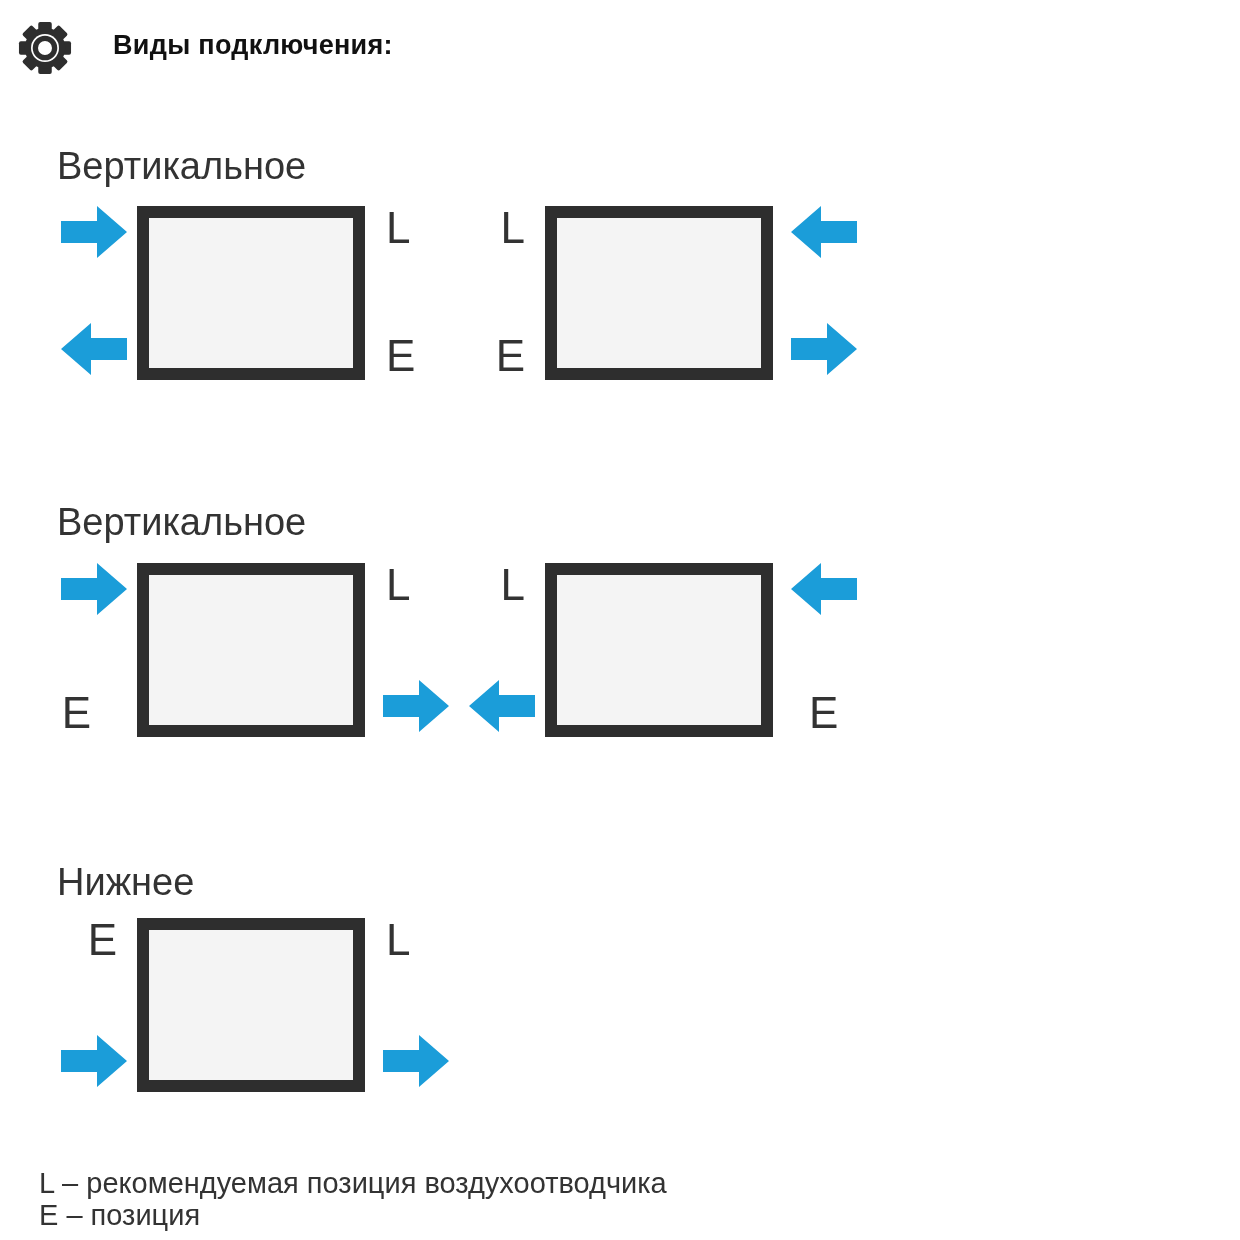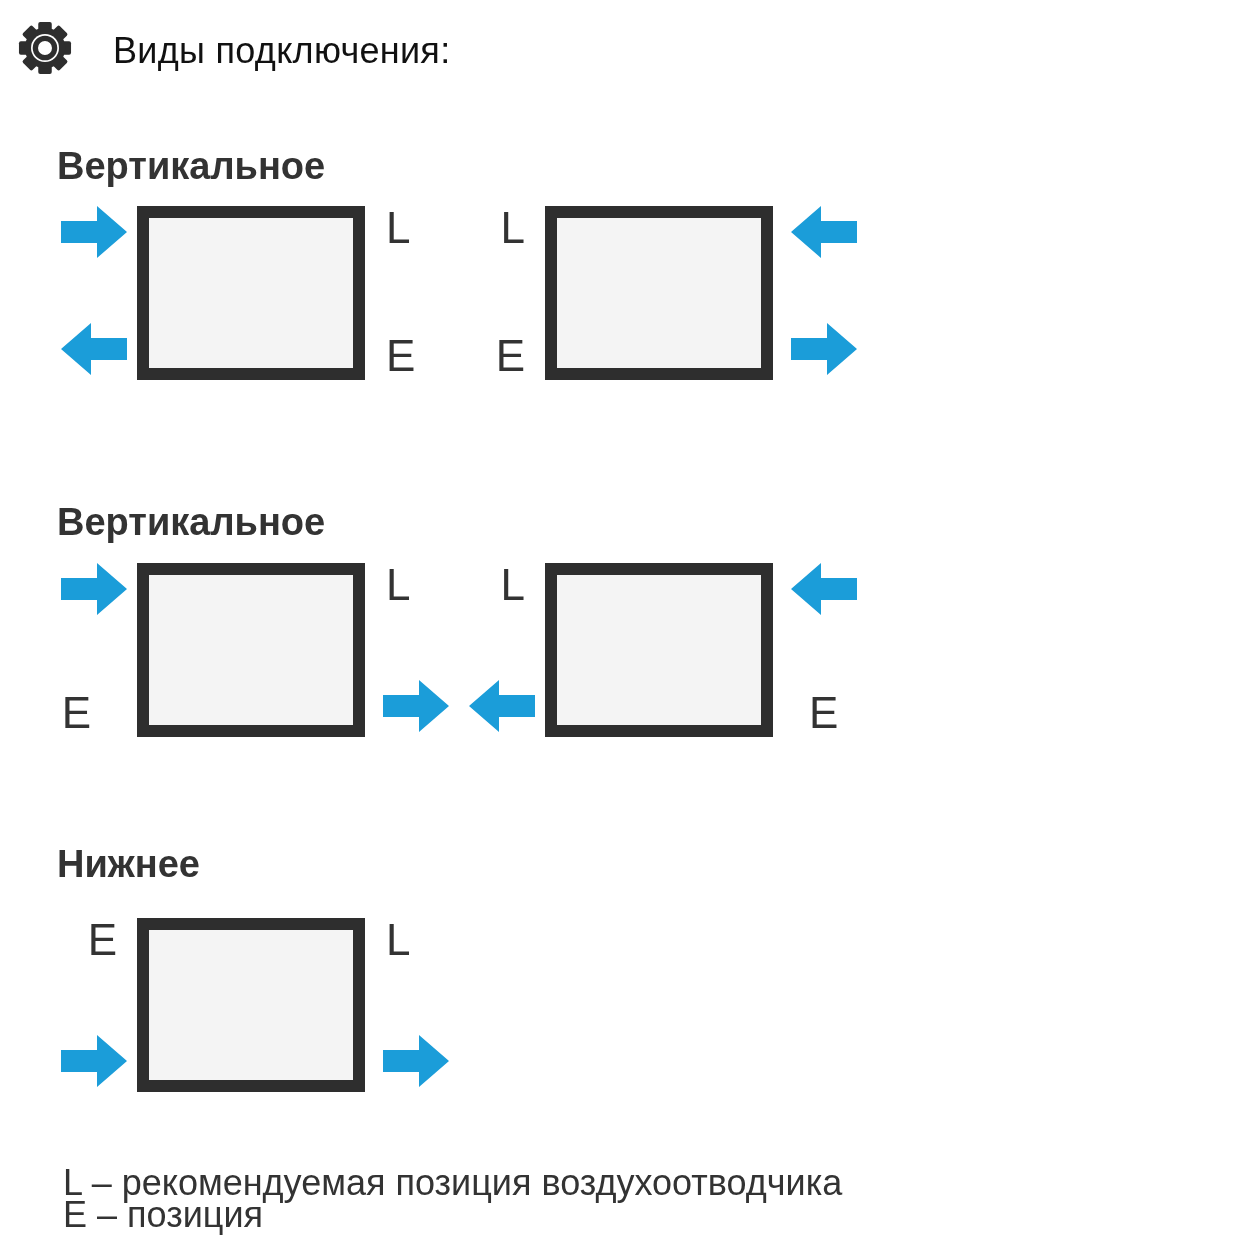--- a/index.html
+++ b/index.html
@@ -4,42 +4,42 @@
 <style>
   html,body{margin:0;padding:0;background:#fff;}
   .canvas{
     position:relative;width:1240px;height:1240px;background:#fff;overflow:hidden;
     font-family:"Liberation Sans", sans-serif;
   }
   .gear{position:absolute;left:18px;top:20px;width:54px;height:56px;color:var(--stroke,#2E2E2E);}
   .gear svg{display:block;width:100%;height:100%;}
   .title{
     position:absolute;left:113px;top:30px;margin:0;
-    font-size:36px;font-weight:400;color:var(--ink,#111);letter-spacing:.3px;
+    font-size:27px;font-weight:700;color:var(--ink,#111);letter-spacing:.3px;
   }
   .section-label{
     position:absolute;left:57px;
-    font-size:38px;font-weight:700;color:var(--text,#2B2B2B);line-height:40px;white-space:nowrap;
+    font-size:38px;font-weight:400;color:var(--text,#2B2B2B);line-height:40px;white-space:nowrap;
   }
   .radiator{
     position:absolute;box-sizing:border-box;
     width:228px;height:174px;border:12px solid var(--stroke,#2E2E2E);
     background:var(--panel,#F4F4F4);
   }
   .port-letter{
     position:absolute;font-size:44px;font-weight:300;color:var(--text,#333);
     line-height:44px;white-space:nowrap;
   }
   .port-letter.left{transform:translate(-100%,-50%);}
   .port-letter.right{transform:translate(0,-50%);}
   .flow-arrow{position:absolute;width:66px;height:52px;}
   .flow-arrow svg{display:block;width:100%;height:100%;}
   .legend{
-    position:absolute;left:63px;top:1167px;
-    font-size:36px;font-weight:300;color:var(--text,#2E2E2E);
+    position:absolute;left:39px;top:1167px;
+    font-size:29px;font-weight:300;color:var(--text,#2E2E2E);
   }
   .legend-line{line-height:32px;white-space:nowrap;}
 </style>
 </head>
 <body>
 
 <div class="canvas" style="--stroke: #2E2E2E; --panel: #F4F4F4; --ink: #111111; --text: #333333;">
 
   <span class="gear">
     <svg viewBox="0 0 56 56" aria-hidden="true">
@@ -119,21 +119,21 @@
             <polygon points="66,15 30,15 30,0 0,26 30,52 30,37 66,37" fill="#1B9DD9"></polygon>
           </svg>
         </span>
         <span class="flow-arrow" style="left: 791px; top: 563px;">
           <svg viewBox="0 0 66 52" aria-hidden="true">
             <polygon points="66,15 30,15 30,0 0,26 30,52 30,37 66,37" fill="#1B9DD9"></polygon>
           </svg>
         </span>
         <span class="port-letter right" style="left: 809px; top: 713px;">E</span>
       </div>
-      <div class="section-label" style="top: 844px;">Нижнее</div>
+      <div class="section-label" style="top: 862px;">Нижнее</div>
       <div>
         <div class="radiator" style="left: 137px; top: 918px;"></div>
         <span class="port-letter left" style="left: 117px; top: 940px;">E</span>
         <span class="flow-arrow" style="left: 61px; top: 1035px;">
           <svg viewBox="0 0 66 52" aria-hidden="true">
             <polygon points="0,15 36,15 36,0 66,26 36,52 36,37 0,37" fill="#1B9DD9"></polygon>
           </svg>
         </span>
         <span class="port-letter right" style="left: 386px; top: 940px;">L</span>
         <span class="flow-arrow" style="left: 383px; top: 1035px;">

